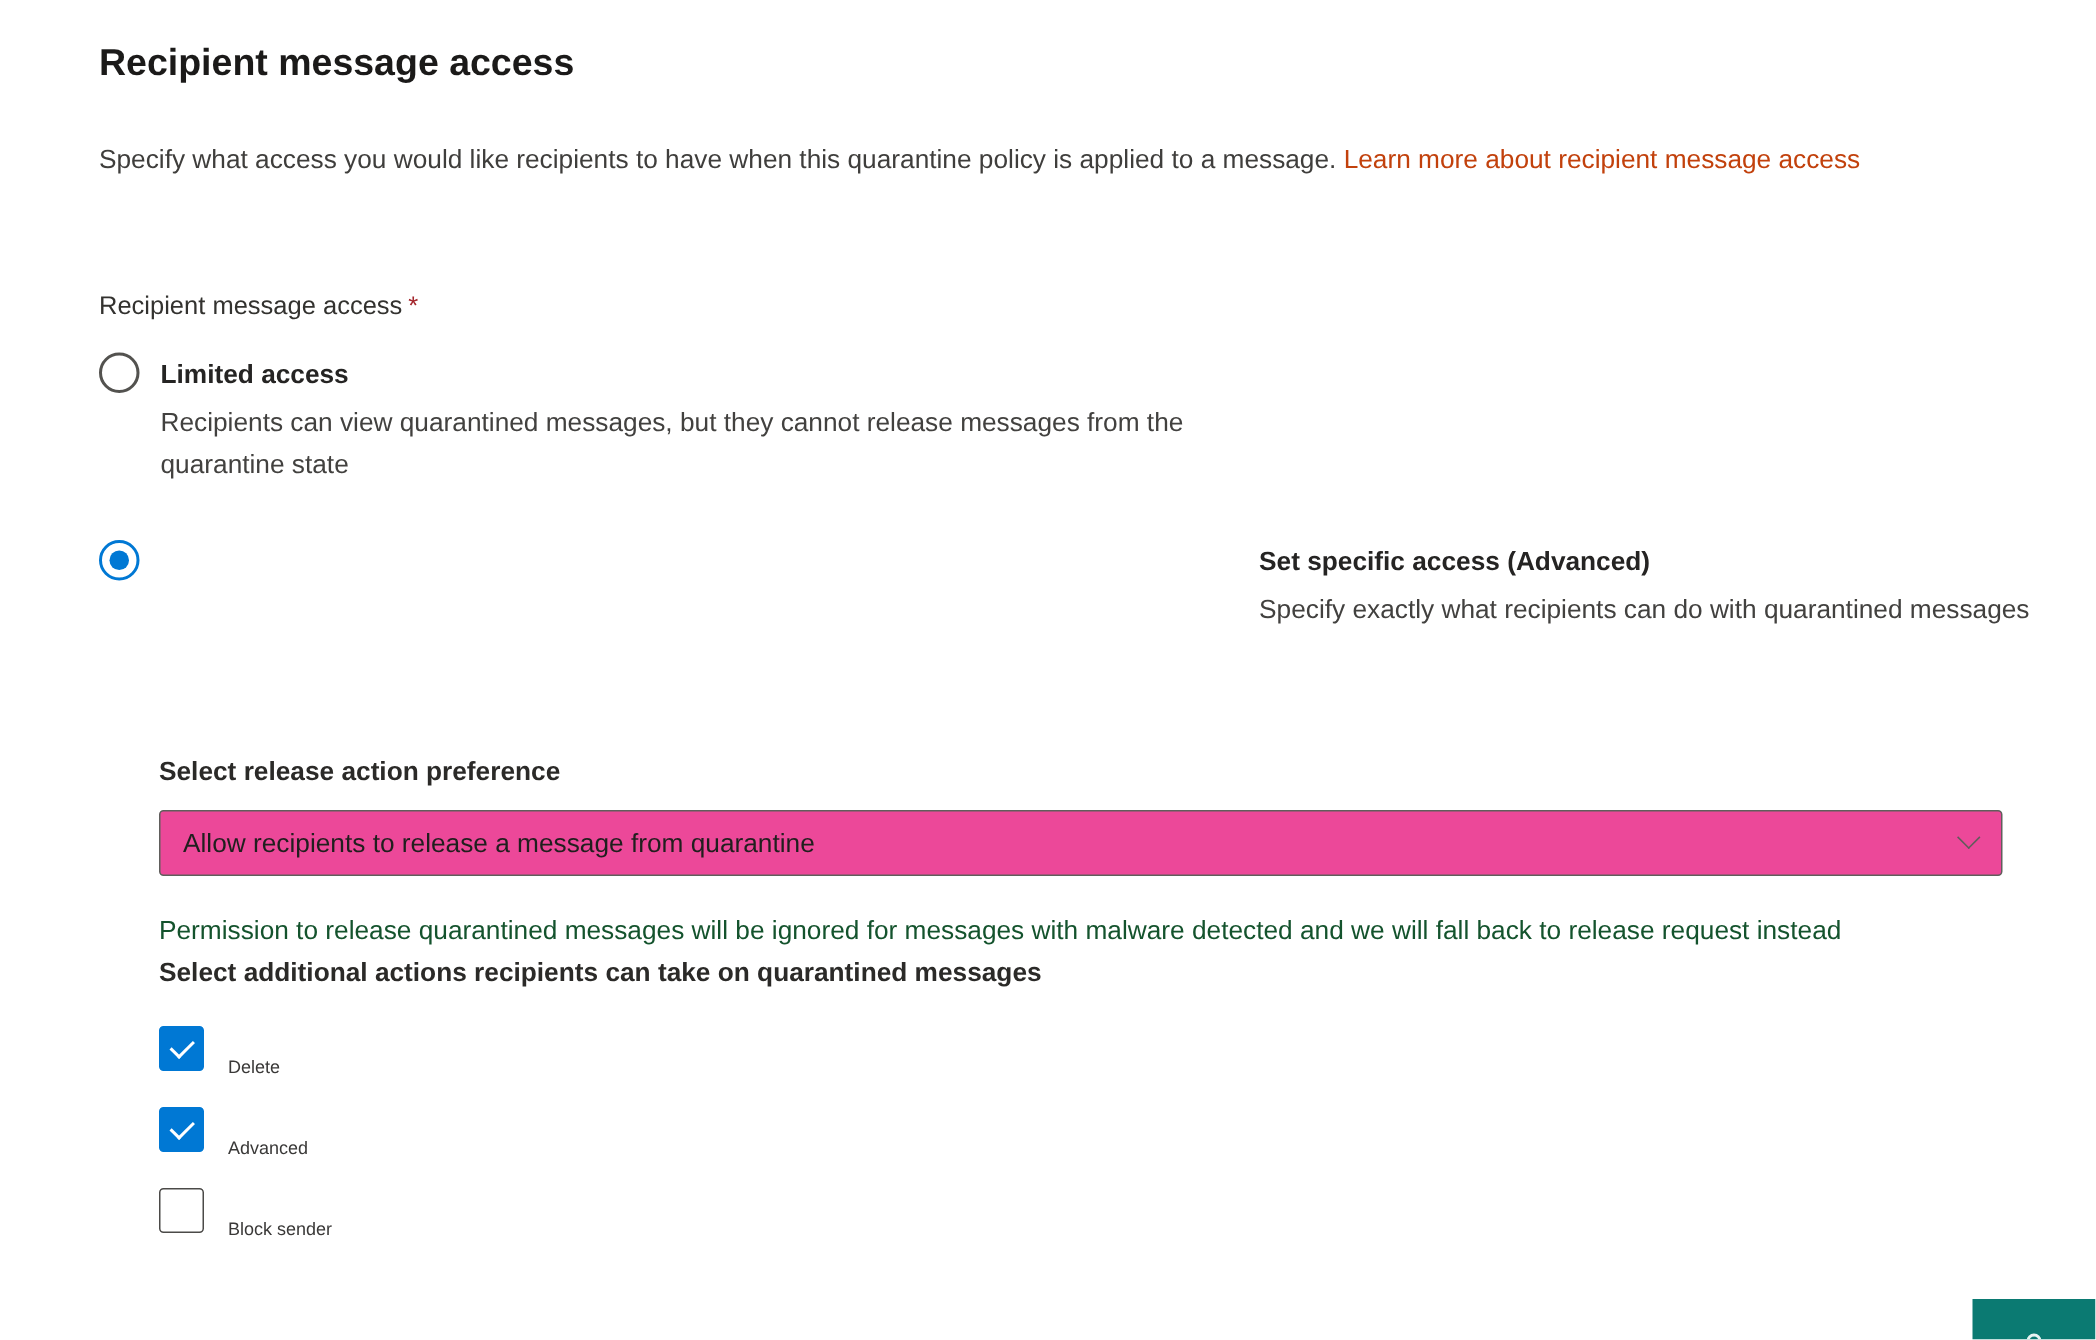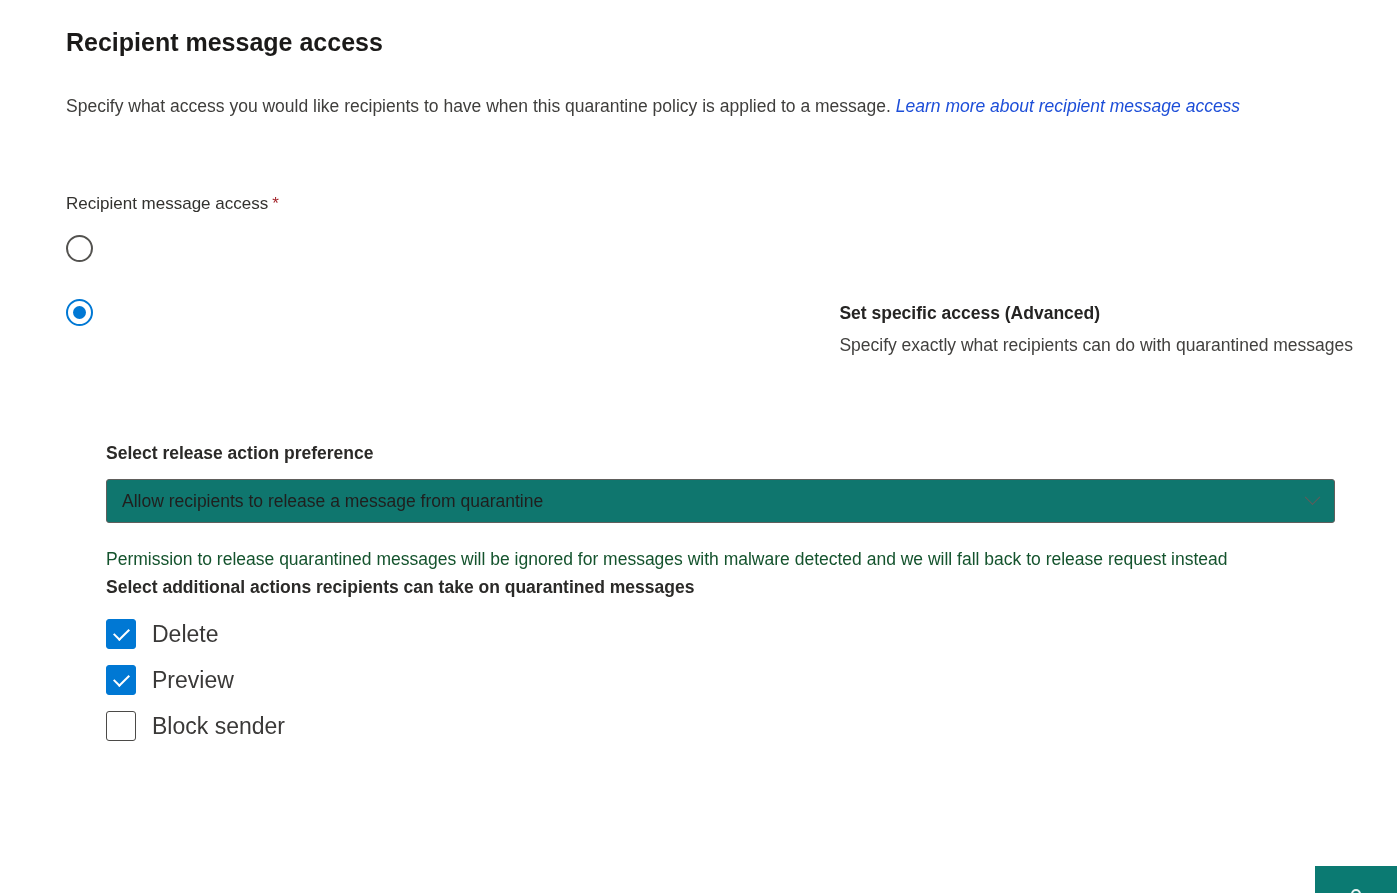--- a/index.html
+++ b/index.html
@@ -24,24 +24,23 @@
     color: #1b1a19;
   }
   .page-desc {
     margin: 0;
     font-size: 17.5px;
     line-height: 28px;
     color: #3f3e3c;
     max-width: 1266px;
   }
   .link {
-    color: #1d4ed8;
+    color: #c2410c;
     text-decoration: none;
     cursor: pointer;
-    font-style: italic;
   }
   .field-label {
     margin-top: 70px;
     font-size: 17px;
     line-height: 28px;
     color: #33322f;
   }
   .required {
     color: #a4262c;
     margin-left: 4px;
@@ -96,21 +95,21 @@
     line-height: 28px;
     font-weight: 700;
     color: #2b2a28;
   }
   .dropdown {
     margin-top: 12px;
     height: 44px;
     width: 100%;
     border: 1px solid #605e5c;
     border-radius: 3px;
-    background: #0f766e;
+    background: #ec4899;
     display: flex;
     align-items: center;
     justify-content: space-between;
     padding: 0 16px 0 15px;
     cursor: pointer;
   }
   .dropdown-value {
     font-size: 17.5px;
     color: #201f1e;
     white-space: nowrap;
@@ -158,22 +157,23 @@
     position: absolute;
     left: 7px;
     top: 8px;
     width: 13px;
     height: 7px;
     border-left: 2.2px solid #ffffff;
     border-bottom: 2.2px solid #ffffff;
     transform: rotate(-45deg);
   }
   .checkbox-label {
-    font-size: 23px;
+    font-size: 12px;
     color: #3a3938;
+    margin-top: 24px;
   }
   .help-button {
     position: absolute;
     right: 0;
     bottom: 0;
     width: 82px;
     height: 27px;
     background: #0b7a72;
     cursor: pointer;
     overflow: hidden;
@@ -198,20 +198,24 @@
   <h1 class="page-title">Recipient message access</h1>
 
   <p class="page-desc"><span>Specify what access you would like recipients to have when this quarantine policy is applied to a message. </span><a class="link">Learn more about recipient message access</a></p>
 
   <div class="field-label"><span>Recipient message access</span><span class="required">*</span></div>
 
   <div class="radio-group">
 
     <div class="radio-option">
       <span class="radio"></span>
+      <div class="radio-texts">
+        <div class="radio-label">Limited access</div>
+        <div class="radio-desc">Recipients can view quarantined messages, but they cannot release messages from the quarantine state</div>
+      </div>
     </div>
 
     <div class="radio-option">
       <span class="radio is-on"></span>
       <div class="radio-texts">
         <div class="radio-label">Set specific access (Advanced)</div>
         <div class="radio-desc">Specify exactly what recipients can do with quarantined messages</div>
       </div>
     </div>
 
@@ -232,21 +236,21 @@
 
     <div class="checkbox-list">
 
       <div class="checkbox-row">
         <span class="checkbox is-on"></span>
         <span class="checkbox-label">Delete</span>
       </div>
 
       <div class="checkbox-row">
         <span class="checkbox is-on"></span>
-        <span class="checkbox-label">Preview</span>
+        <span class="checkbox-label">Advanced</span>
       </div>
 
       <div class="checkbox-row">
         <span class="checkbox"></span>
         <span class="checkbox-label">Block sender</span>
       </div>
 
     </div>
 
   </div>

